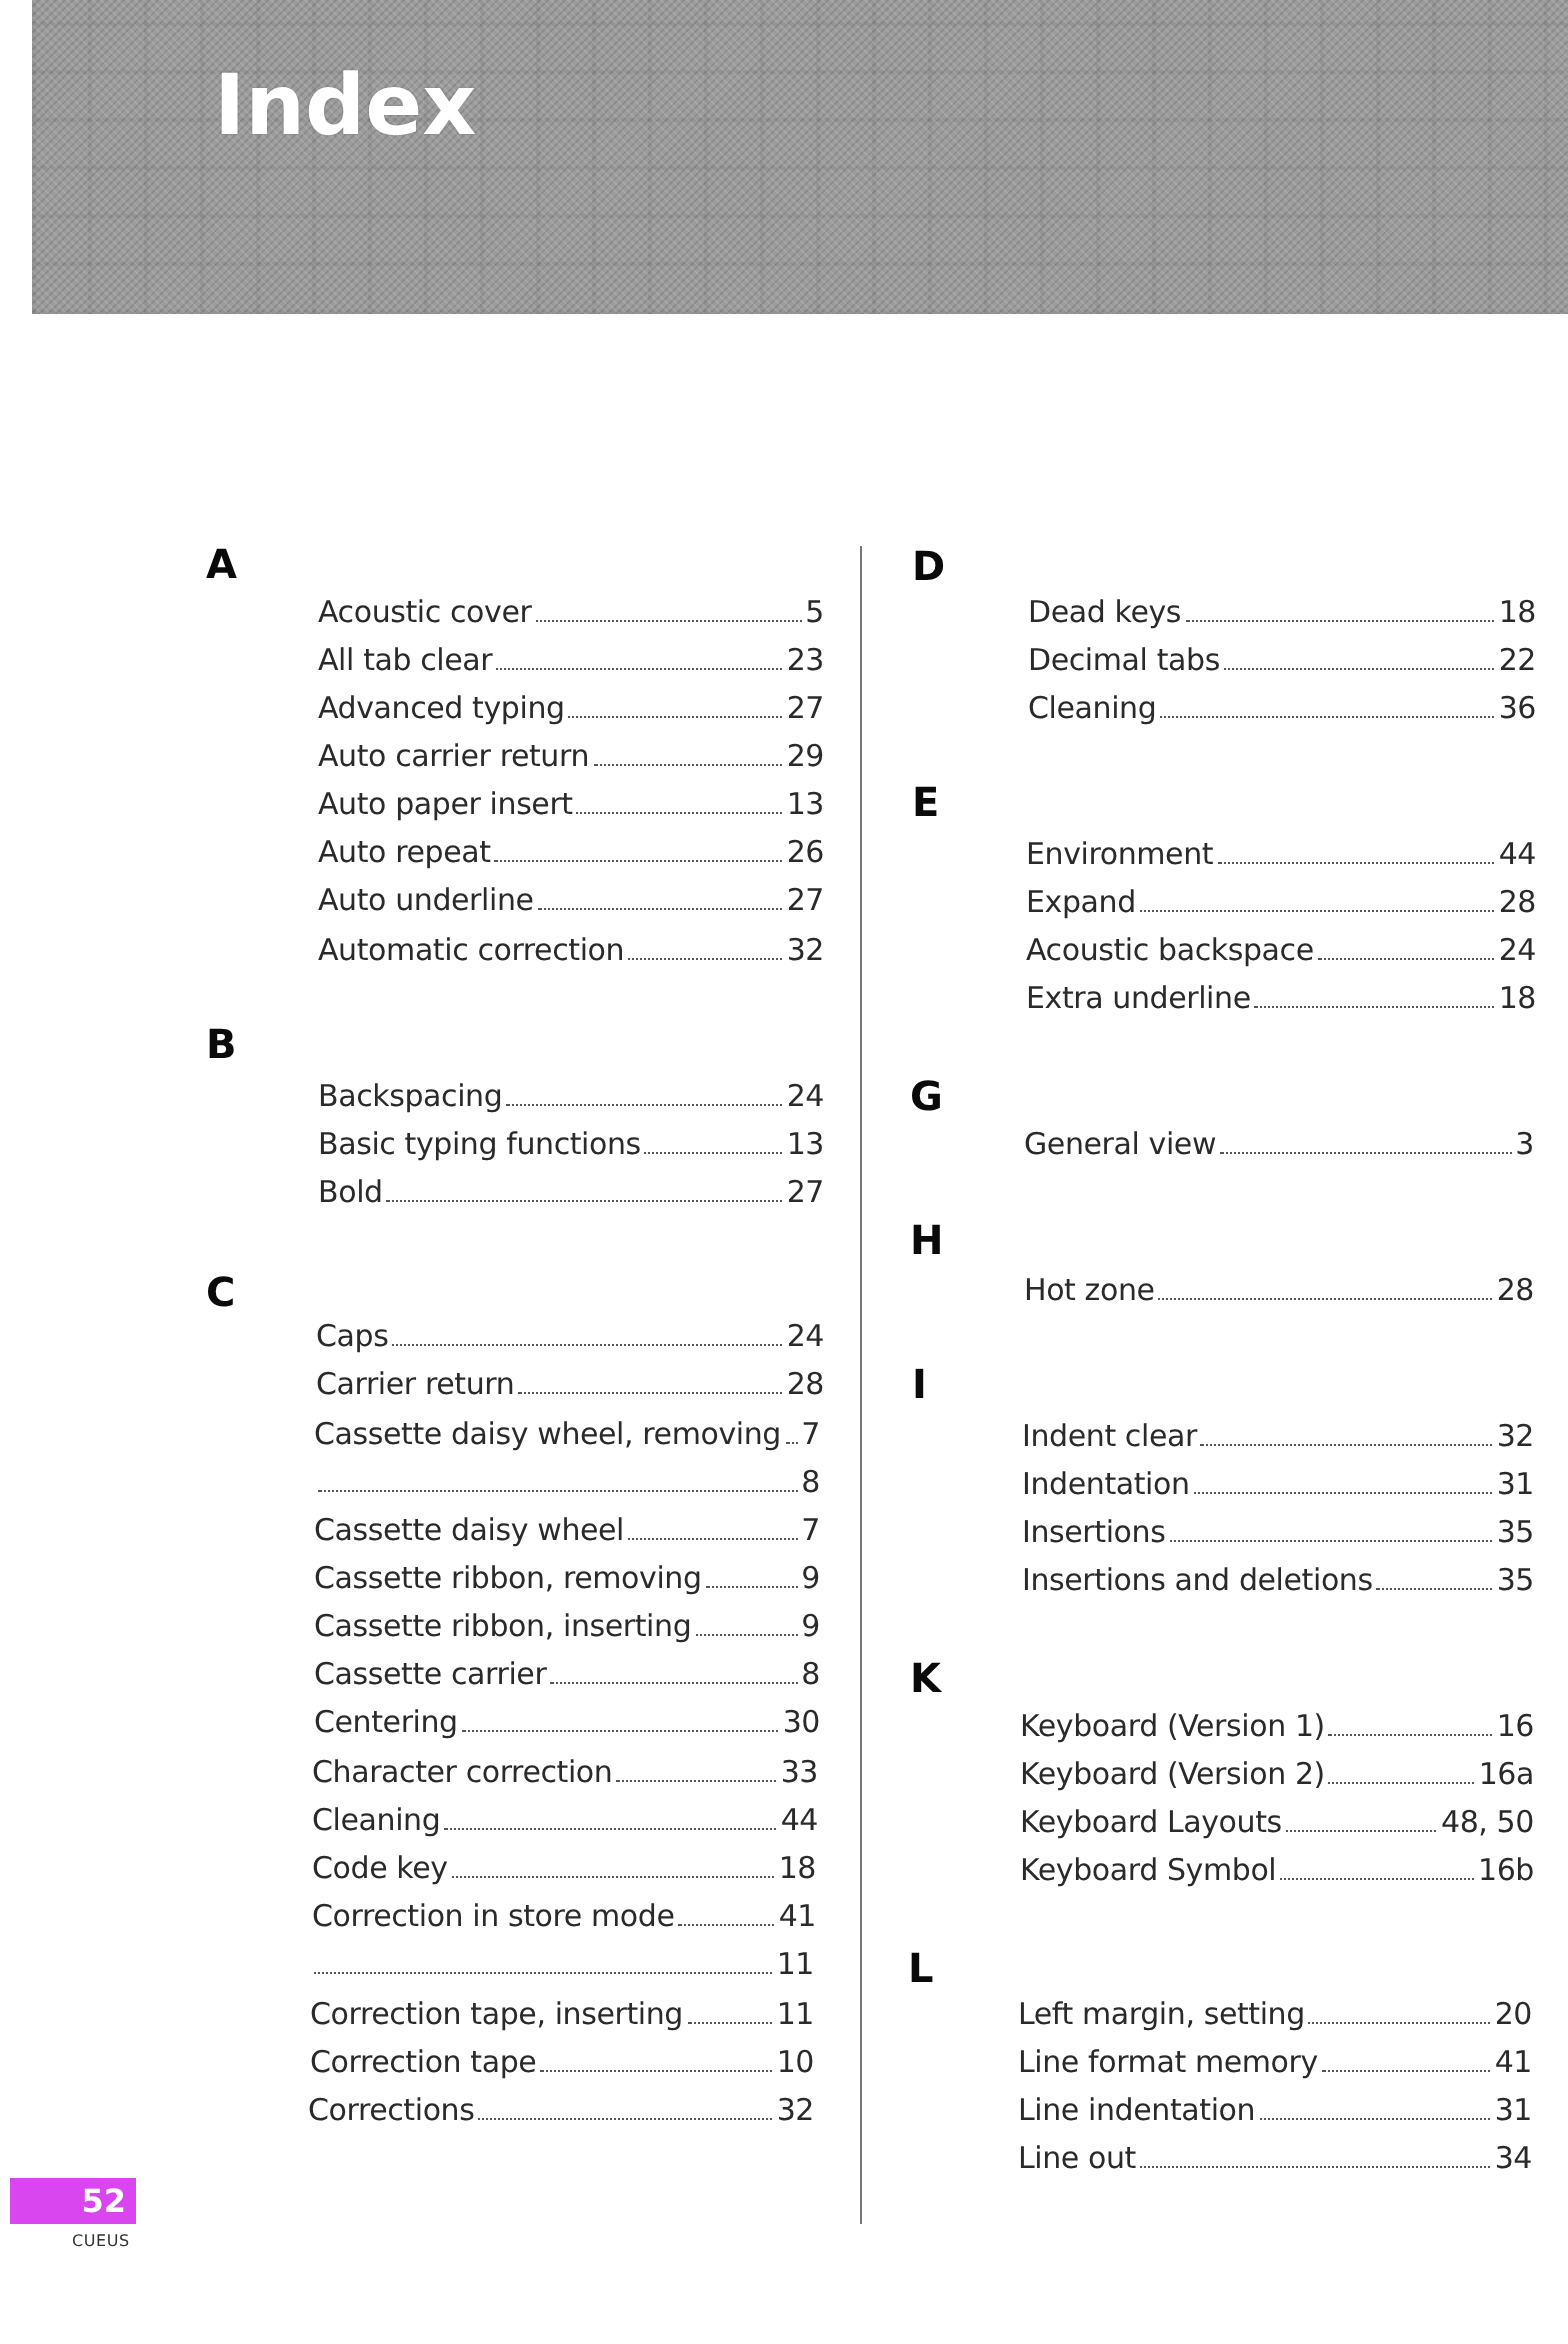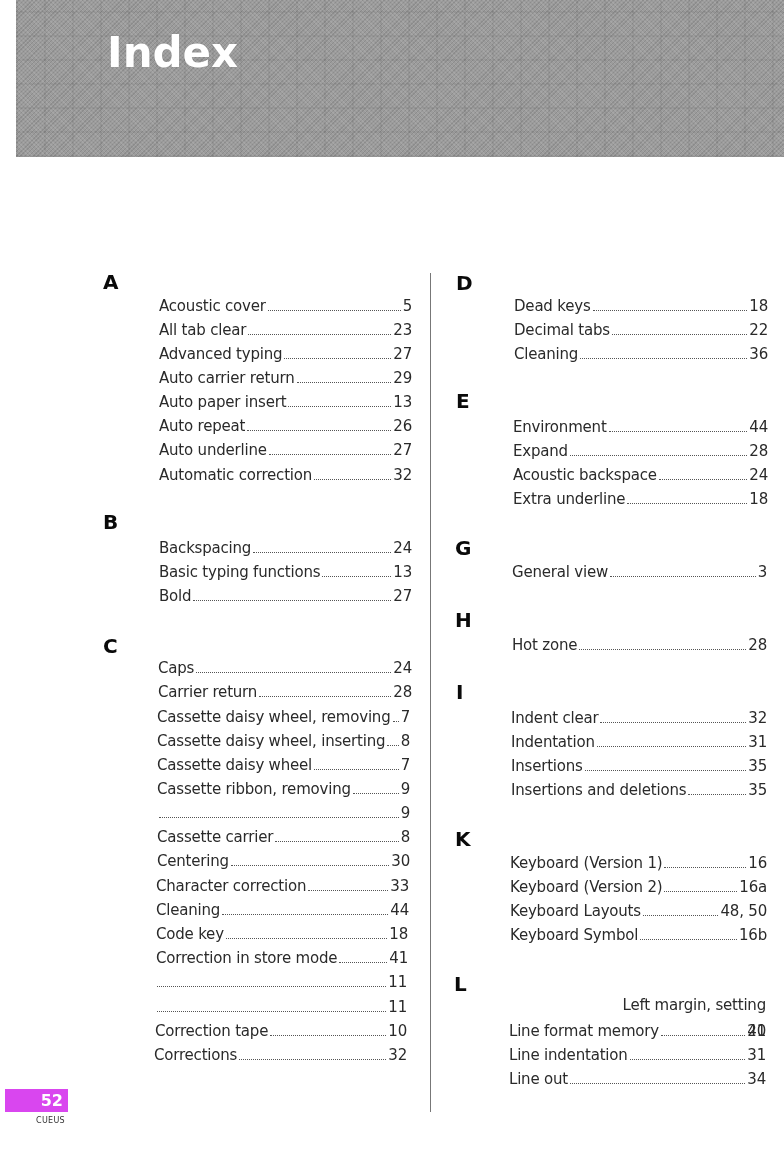--- a/index.html
+++ b/index.html
@@ -144,35 +144,35 @@
       <span class="term">Carrier return</span>
       <span class="leader"></span>
       <span class="page">28</span>
     </div>
   <div class="entry" style="left:157px;width:253px;top:705px;">
       <span class="term">Cassette daisy wheel, removing</span>
       <span class="leader"></span>
       <span class="page">7</span>
     </div>
   <div class="entry" style="left:157px;width:253px;top:729px;">
-      <span class="term">Cassette daisy wheel, inserting</span>
       <span class="leader"></span>
       <span class="page">8</span>
     </div>
   <div class="entry" style="left:157px;width:253px;top:753px;">
       <span class="term">Cassette daisy wheel</span>
       <span class="leader"></span>
       <span class="page">7</span>
     </div>
   <div class="entry" style="left:157px;width:253px;top:777px;">
       <span class="term">Cassette ribbon, removing</span>
       <span class="leader"></span>
       <span class="page">9</span>
     </div>
   <div class="entry" style="left:157px;width:253px;top:801px;">
+      <span class="term">Cassette ribbon, inserting</span>
       <span class="leader"></span>
       <span class="page">9</span>
     </div>
   <div class="entry" style="left:157px;width:253px;top:825px;">
       <span class="term">Cassette carrier</span>
       <span class="leader"></span>
       <span class="page">8</span>
     </div>
   <div class="entry" style="left:157px;width:253px;top:849px;">
       <span class="term">Centering</span>
@@ -197,20 +197,21 @@
   <div class="entry" style="left:156px;width:252px;top:946px;align-items:flex-end;">
       <span class="term">Correction in store mode</span>
       <span class="leader"></span>
       <span class="page">41</span>
     </div>
   <div class="entry" style="left:155px;width:252px;top:970px;">
       <span class="leader"></span>
       <span class="page">11</span>
     </div>
   <div class="entry" style="left:155px;width:252px;top:995px;">
+      <span class="term">Correction tape, inserting</span>
       <span class="leader"></span>
       <span class="page">11</span>
     </div>
   <div class="entry" style="left:155px;width:252px;top:1019px;">
       <span class="term">Correction tape</span>
       <span class="leader"></span>
       <span class="page">10</span>
     </div>
   <div class="entry" style="left:154px;width:253px;top:1043px;">
       <span class="term">Corrections</span>
@@ -314,21 +315,21 @@
       <span class="leader"></span>
       <span class="page">48, 50</span>
     </div>
   <div class="entry" style="left:510px;width:257px;top:923px;">
       <span class="term">Keyboard Symbol</span>
       <span class="leader"></span>
       <span class="page">16b</span>
     </div>
 
   <div class="heading" style="left:454px;top:974px;">L</div>
-  <div class="entry" style="left:509px;width:257px;top:995px;flex-direction:column;">
+  <div class="entry" style="left:509px;width:257px;top:995px;">
       <span class="term">Left margin, setting</span>
       <span class="leader"></span>
       <span class="page">20</span>
     </div>
   <div class="entry" style="left:509px;width:257px;top:1019px;">
       <span class="term">Line format memory</span>
       <span class="leader"></span>
       <span class="page">41</span>
     </div>
   <div class="entry" style="left:509px;width:257px;top:1043px;">

